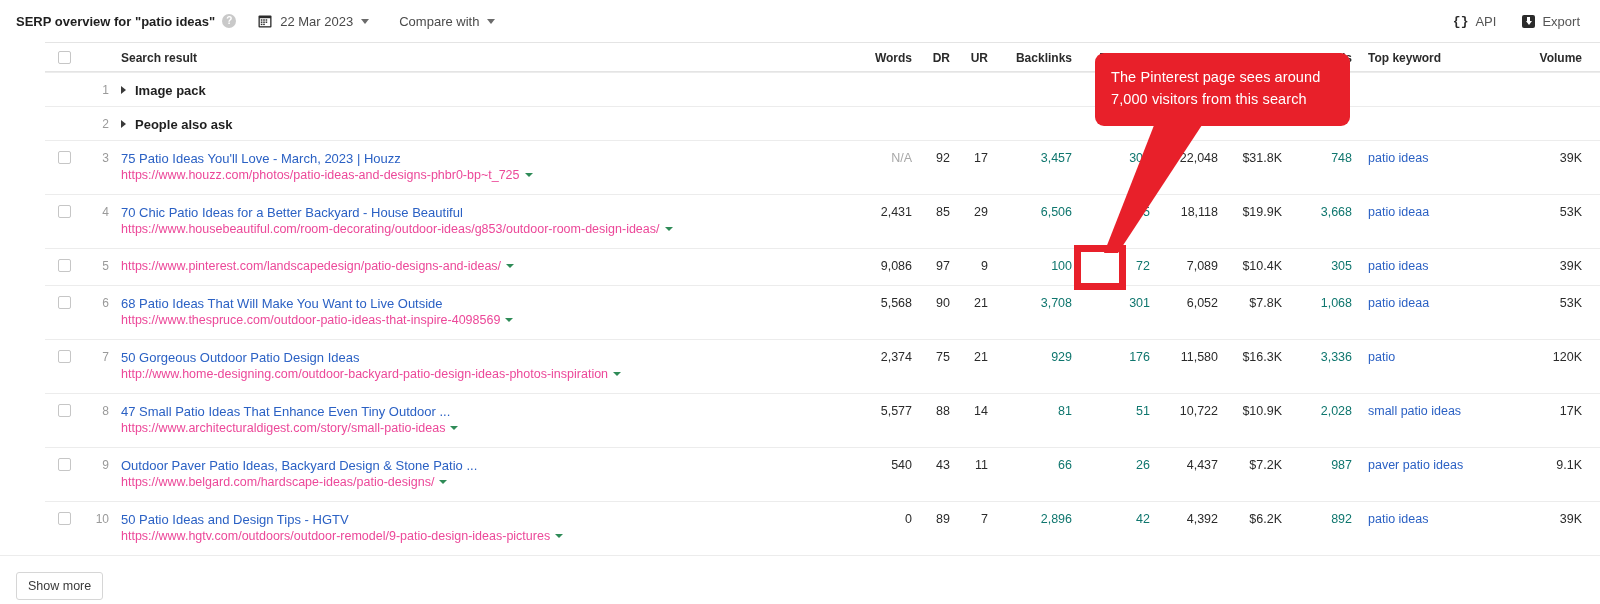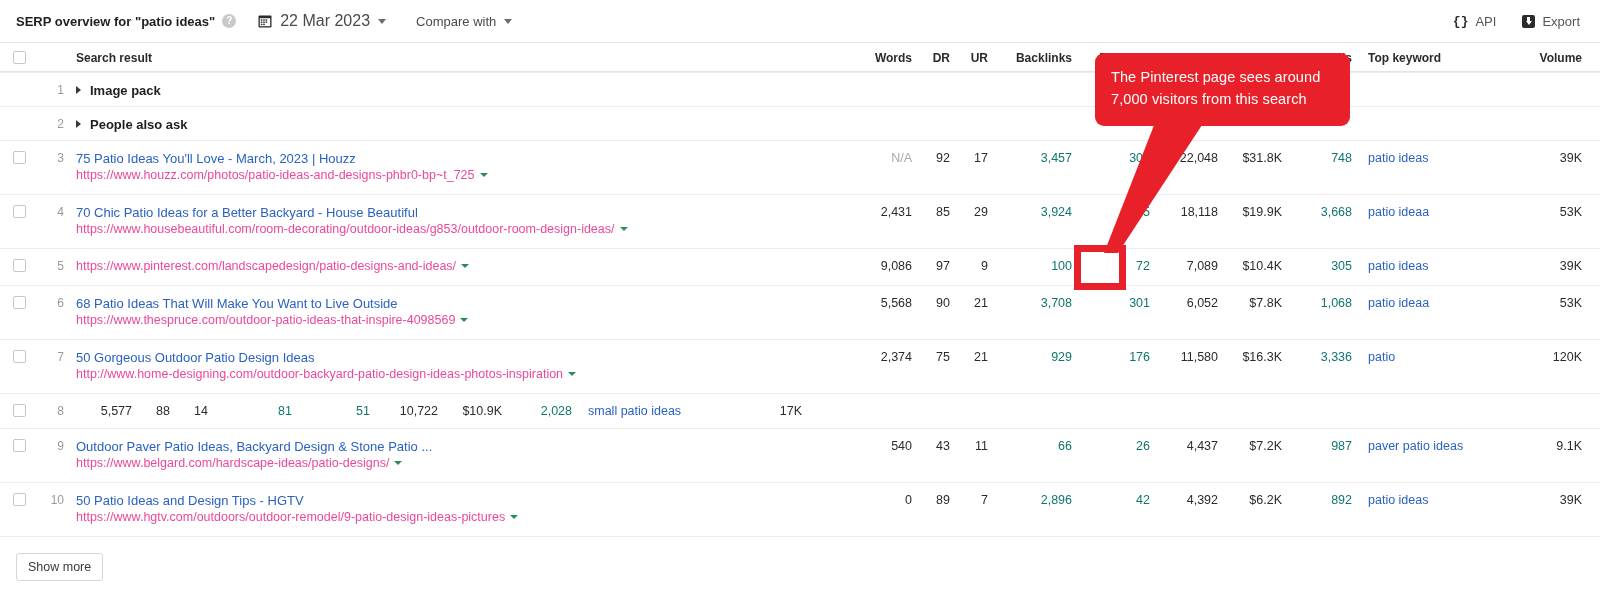--- a/index.html
+++ b/index.html
@@ -35,21 +35,21 @@
     line-height: 14px;
     text-align: center;
     margin-left: 7px;
     font-weight: bold;
     flex: none;
   }
   .date-group {
     display: flex; align-items: center;
     margin-left: 22px;
     color: #4a4a4a;
-    font-size: 16px;
+    font-size: 13px;
     white-space: nowrap;
   }
   .cal-icon { width: 14px; height: 14px; margin-right: 8px; flex:none; display:block; }
   .caret {
     display: inline-block;
     width: 0; height: 0;
     border-left: 4.5px solid transparent;
     border-right: 4.5px solid transparent;
     border-top: 5px solid #6b6b6b;
     margin-left: 8px;
@@ -100,20 +100,21 @@
     border-top: 4px solid #fff;
   }
 
   
   .table { width: 100%; position: relative; }
   .row {
     display: flex;
     align-items: flex-start;
     border-top: 1px solid #ececec;
     position: relative;
+    margin-left: 45px;
   }
   .row.headrow {
     border-top: 1px solid #e4e4e4;
     border-bottom: 1px solid #e4e4e4;
     height: 30px;
     align-items: center;
   }
   .cb-cell { width: 38px; flex: none; display: flex; justify-content: center; padding-top: 1px;}
   .checkbox {
     width: 13px; height: 13px;
@@ -350,21 +351,21 @@
         <span class="checkbox"></span>
       </div>
     <div class="num-cell">4</div>
     <div class="res-cell">
       <div class="sr-title">70 Chic Patio Ideas for a Better Backyard - House Beautiful</div>
       <div class="sr-url"><span>https://www.housebeautiful.com/room-decorating/outdoor-ideas/g853/outdoor-room-design-ideas/</span><span class="url-caret"></span></div>
     </div>
     <div class="m m-words">2,431</div>
     <div class="m m-dr">85</div>
     <div class="m m-ur">29</div>
-    <div class="m m-backlinks blue">3,924</div>
+    <div class="m m-backlinks blue">6,506</div>
     <div class="m m-domains blue">785</div>
     <div class="m m-traffic">18,118</div>
     <div class="m m-value">$19.9K</div>
     <div class="m m-kwcount blue">3,668</div>
     <div class="m m-keyword">patio ideaa</div>
     <div class="m m-volume">53K</div>
   </div>
 
   <div class="row data-row">
     <div class="cb-cell">
@@ -426,20 +427,24 @@
     <div class="m m-kwcount blue">3,336</div>
     <div class="m m-keyword">patio</div>
     <div class="m m-volume">120K</div>
   </div>
 
   <div class="row data-row">
     <div class="cb-cell">
         <span class="checkbox"></span>
       </div>
     <div class="num-cell">8</div>
+    <div class="res-cell">
+      <div class="sr-title">47 Small Patio Ideas That Enhance Even Tiny Outdoor ...</div>
+      <div class="sr-url"><span>https://www.architecturaldigest.com/story/small-patio-ideas</span><span class="url-caret"></span></div>
+    </div>
     <div class="m m-words">5,577</div>
     <div class="m m-dr">88</div>
     <div class="m m-ur">14</div>
     <div class="m m-backlinks blue">81</div>
     <div class="m m-domains blue">51</div>
     <div class="m m-traffic">10,722</div>
     <div class="m m-value">$10.9K</div>
     <div class="m m-kwcount blue">2,028</div>
     <div class="m m-keyword">small patio ideas</div>
     <div class="m m-volume">17K</div>

